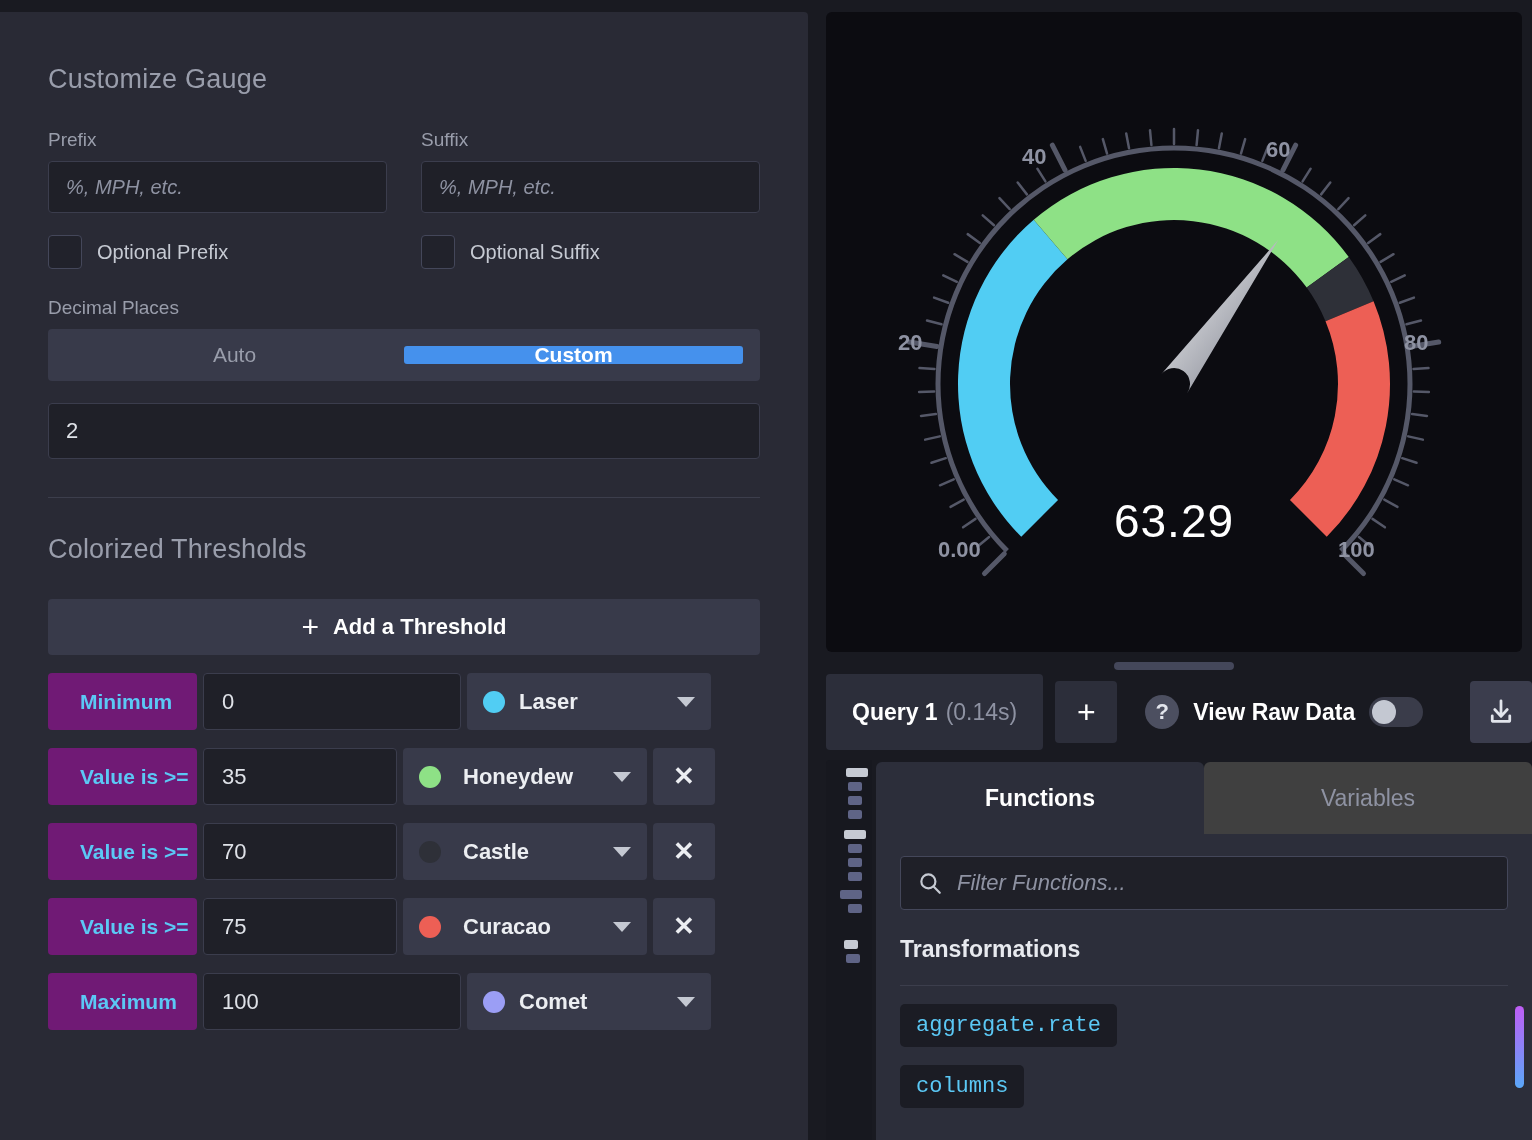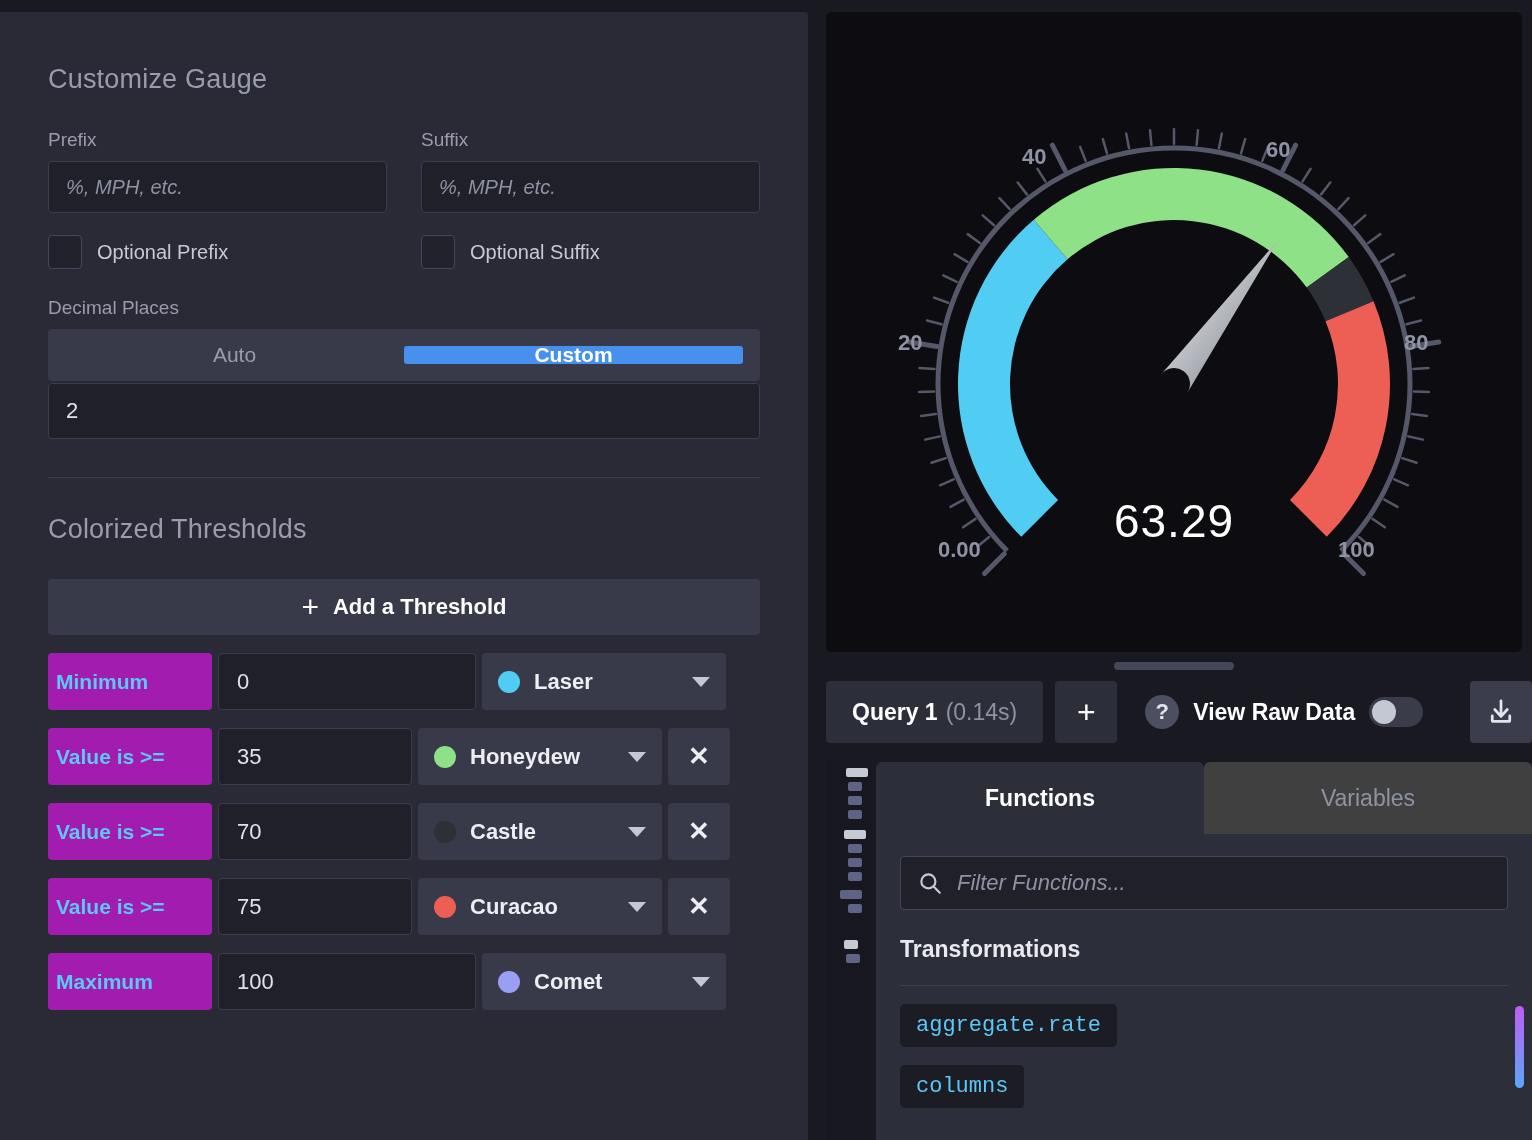--- a/index.html
+++ b/index.html
@@ -51,21 +51,21 @@
   }
   .checkbox-label { font-size: 20px; color: #c6cad3; }
 
   .decimal-block { margin-top: 28px; }
   .seg-control {
     display: flex;
     background: #383a4a;
     border-radius: 4px;
     padding: 17px;
     height: 52px;
-    margin-bottom: 2px;
+    margin-bottom: 22px;
   }
   .seg {
     flex: 1; display: flex; align-items: center; justify-content: center;
     font-size: 21px; color: #999dab; border-radius: 3px; cursor: pointer;
   }
   .seg.active { background: #4591ed; color: #ffffff; font-weight: 600; }
   .decimal-input {
     width: 100%; height: 56px;
     background: #1f2028; border: 1px solid #3b3d4d; border-radius: 4px;
     color: #dfe2e8; font-size: 22px; padding: 0 17px;
@@ -79,40 +79,40 @@
     background: #383a4a; border: none; border-radius: 4px;
     color: #ffffff; font-size: 22px; font-weight: 600;
     display: flex; align-items: center; justify-content: center; gap: 14px;
     cursor: pointer; margin-bottom: 18px;
     font-family: "Liberation Sans", sans-serif;
   }
   .plus-glyph { font-size: 30px; font-weight: 400; line-height: 1; }
 
   .thr-row { display: flex; gap: 6px; margin-bottom: 18px; align-items: stretch; }
   .thr-label {
-    width: 164px; height: 57px;
-    background: #a21caf; border-radius: 4px;
-    display: flex; align-items: center; padding-left: 8px;
+    width: 149px; height: 57px;
+    background: #701a75; border-radius: 4px;
+    display: flex; align-items: center; padding-left: 32px;
     color: #5bc8f5; font-size: 21px; font-weight: 600;
     flex: 0 0 auto;
   }
   .thr-value {
     height: 57px; background: #1f2028; border: 1px solid #3b3d4d;
     border-radius: 4px; color: #dfe2e8; font-size: 22px; padding: 0 18px;
     font-family: "Liberation Sans", sans-serif; outline: none;
   }
   .thr-value.wide { width: 258px; }
   .thr-value.narrow { width: 194px; }
   .thr-select {
     height: 57px; background: #383a4a; border-radius: 4px;
     display: flex; align-items: center; padding: 0 16px;
     cursor: pointer; position: relative;
   }
   .thr-select.wide { width: 244px; }
-  .thr-select.narrow { width: 244px; }
+  .thr-select.narrow { width: 244px; gap: 8px; }
   .dot { width: 22px; height: 22px; border-radius: 50%; flex: 0 0 auto; }
   .sel-name { flex: 1; color: #eceef2; font-size: 22px; font-weight: 600; margin-left: 14px; }
   .caret {
     width: 0; height: 0;
     border-left: 9px solid transparent; border-right: 9px solid transparent;
     border-top: 10px solid #c4c8d2; flex: 0 0 auto;
   }
   .thr-x {
     width: 62px; height: 57px; background: #383a4a; border-radius: 4px;
     display: flex; align-items: center; justify-content: center;
@@ -140,21 +140,21 @@
     width: 120px; height: 8px; background: #44475a; border-radius: 4px;
     cursor: row-resize;
   }
 
   .query-bar {
     position: absolute; left: 826px; top: 681px;
     width: 706px; height: 62px;
     display: flex; align-items: center; gap: 12px;
   }
   .query-tab {
-    height: 62px; padding: 0 26px; background: #2c2e3a; border-radius: 4px;
+    height: 76px; padding: 0 26px; background: #2c2e3a; border-radius: 4px;
     display: flex; align-items: center; color: #ffffff; font-size: 23px; font-weight: 600;
     cursor: pointer;
   }
   .query-time { color: #8e92a2; font-weight: 400; margin-left: 8px; font-size: 23px; }
   .query-add {
     width: 62px; height: 62px; background: #2c2e3a; border-radius: 4px;
     display: flex; align-items: center; justify-content: center;
     color: #ffffff; font-size: 32px; cursor: pointer;
   }
   .raw-data-group { display: flex; align-items: center; gap: 14px; margin-left: 16px; }

